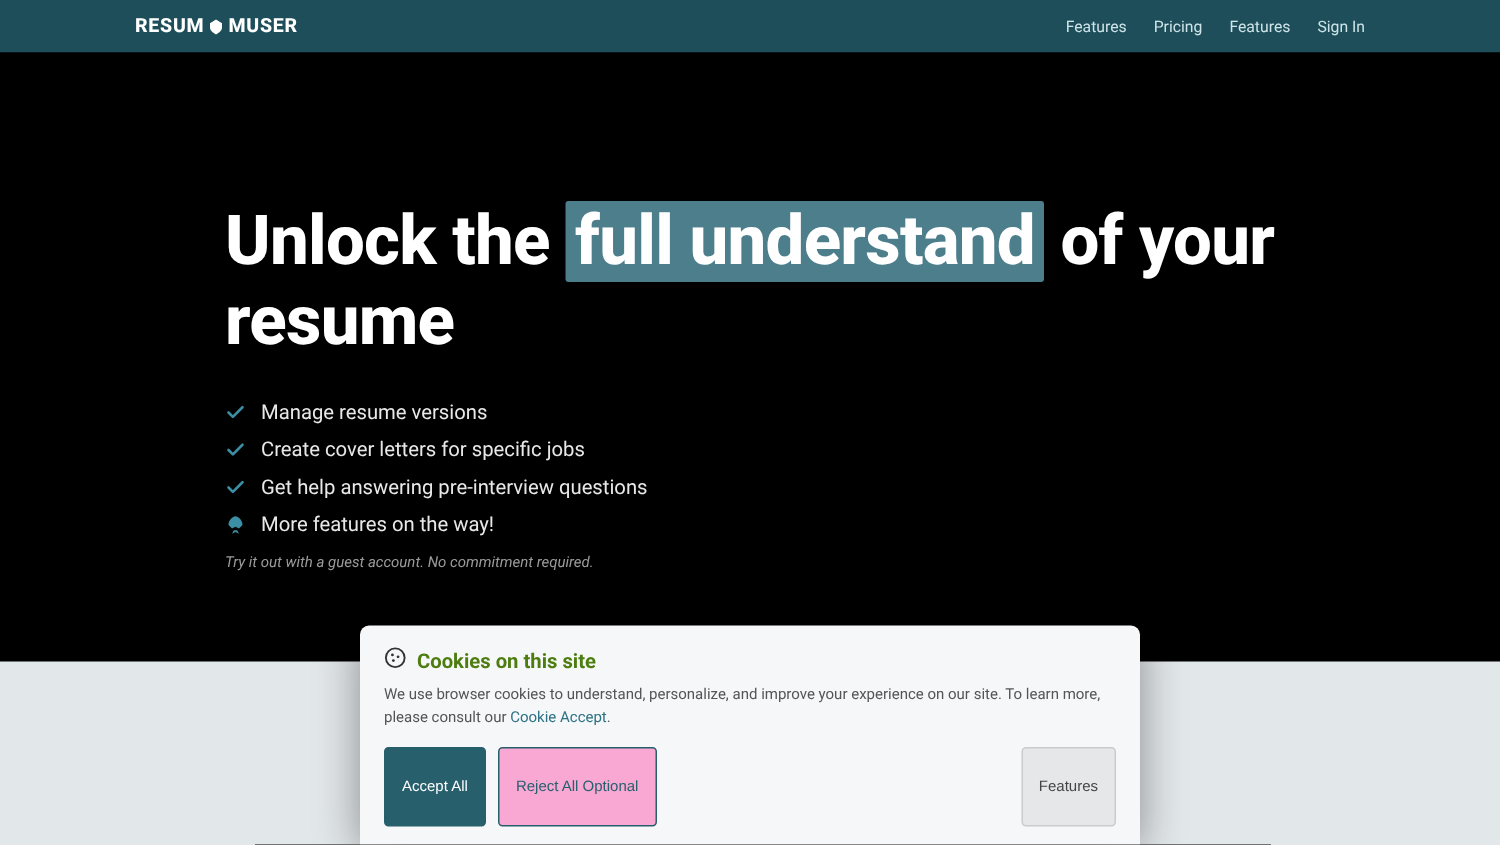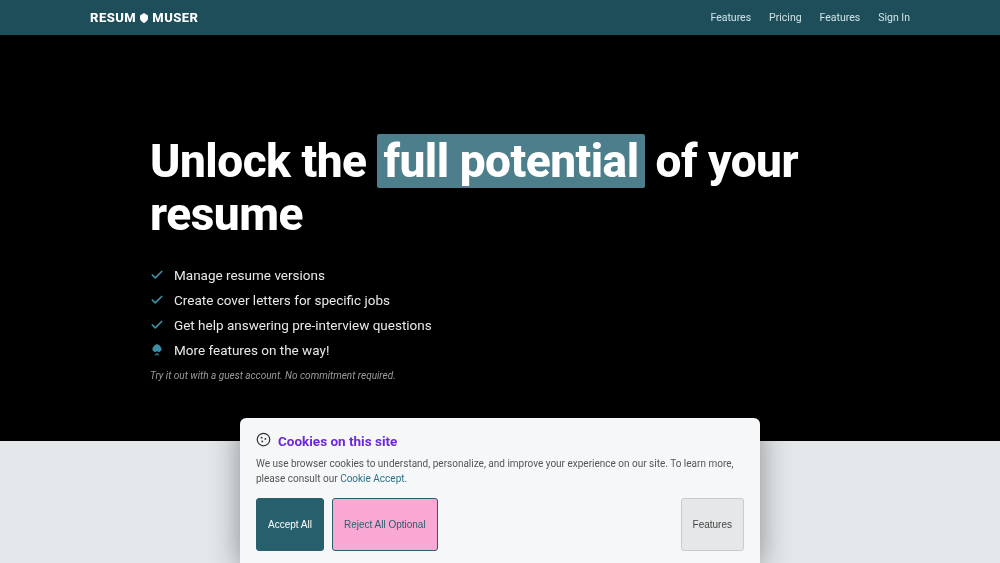--- a/index.html
+++ b/index.html
@@ -24,21 +24,21 @@
   .cta-row { margin-top: 24px; }
   .get-started { background: #3b3b3b; color: #fff; border: none; border-radius: 4px; padding: 8px 14px; font-size: 11.5px; font-weight: 600; display: inline-flex; align-items: center; gap: 8px; cursor: pointer; }
   .sub-note { font-size: 10px; font-style: italic; color: #9b9b9b; margin-top: 12px; }
 
   
   .lower { background: #e2e7ea; height: 130px; position: relative; padding-top: 18px; }
   .lower-heading { text-align: center; font-size: 18px; font-weight: 700; color: rgba(55,65,75,0.25); }
 
   
   .cookie-modal { position: absolute; left: 240px; bottom: 0; width: 520px; background: #f6f7f8; border-radius: 6px 6px 0 0; box-shadow: 0 4px 30px rgba(0,0,0,0.4); padding: 14px 16px 12px; z-index: 50; }
-  .cookie-head { display: flex; align-items: center; gap: 7px; font-weight: 700; font-size: 13.5px; color: #6d28d9; margin-bottom: 7px; }
+  .cookie-head { display: flex; align-items: center; gap: 7px; font-weight: 700; font-size: 13.5px; color: #4d7c0f; margin-bottom: 7px; }
   .cookie-body { font-size: 10px; color: #555; line-height: 1.45; }
   .cookie-body a { color: #2d7185; text-decoration: none; cursor: pointer; }
   .cookie-actions { display: flex; align-items: center; gap: 8px; margin-top: 12px; }
   .btn { border-radius: 3px; font-size: 10px; padding: 20px 11px; cursor: pointer; border: 1px solid; font-weight: 500; }
   .btn-primary { background: #275f6d; color: #fff; border-color: #275f6d; }
   .btn-secondary { background: #f9a8d4; color: #275f6d; border-color: #275f6d; }
   .btn-tertiary { background: #e6e7e8; color: #444; border-color: #c9cbcc; margin-left: auto; }
 </style>
 </head>
 <body>
@@ -56,21 +56,21 @@
   <nav class="nav">
     <a>Features</a>
     <a>Pricing</a>
     <a>Features</a>
     <a>Sign In</a>
   </nav>
 </header>
 
 <section class="hero">
   <h1 class="hero-title">
-    <span>Unlock the </span><span class="highlight">full potential</span><span> of your resume</span>
+    <span>Unlock the </span><span class="highlight">full understand</span><span> of your resume</span>
   </h1>
 
   <ul class="feature-list">
     <li>
       <span class="check-icon">
           <svg width="14" height="14" viewBox="0 0 24 24" fill="none" stroke="currentColor" stroke-width="3" stroke-linecap="round" stroke-linejoin="round">
             <polyline points="20 6 9 17 4 12"></polyline>
           </svg>
         </span>
       <span>Manage resume versions</span>

